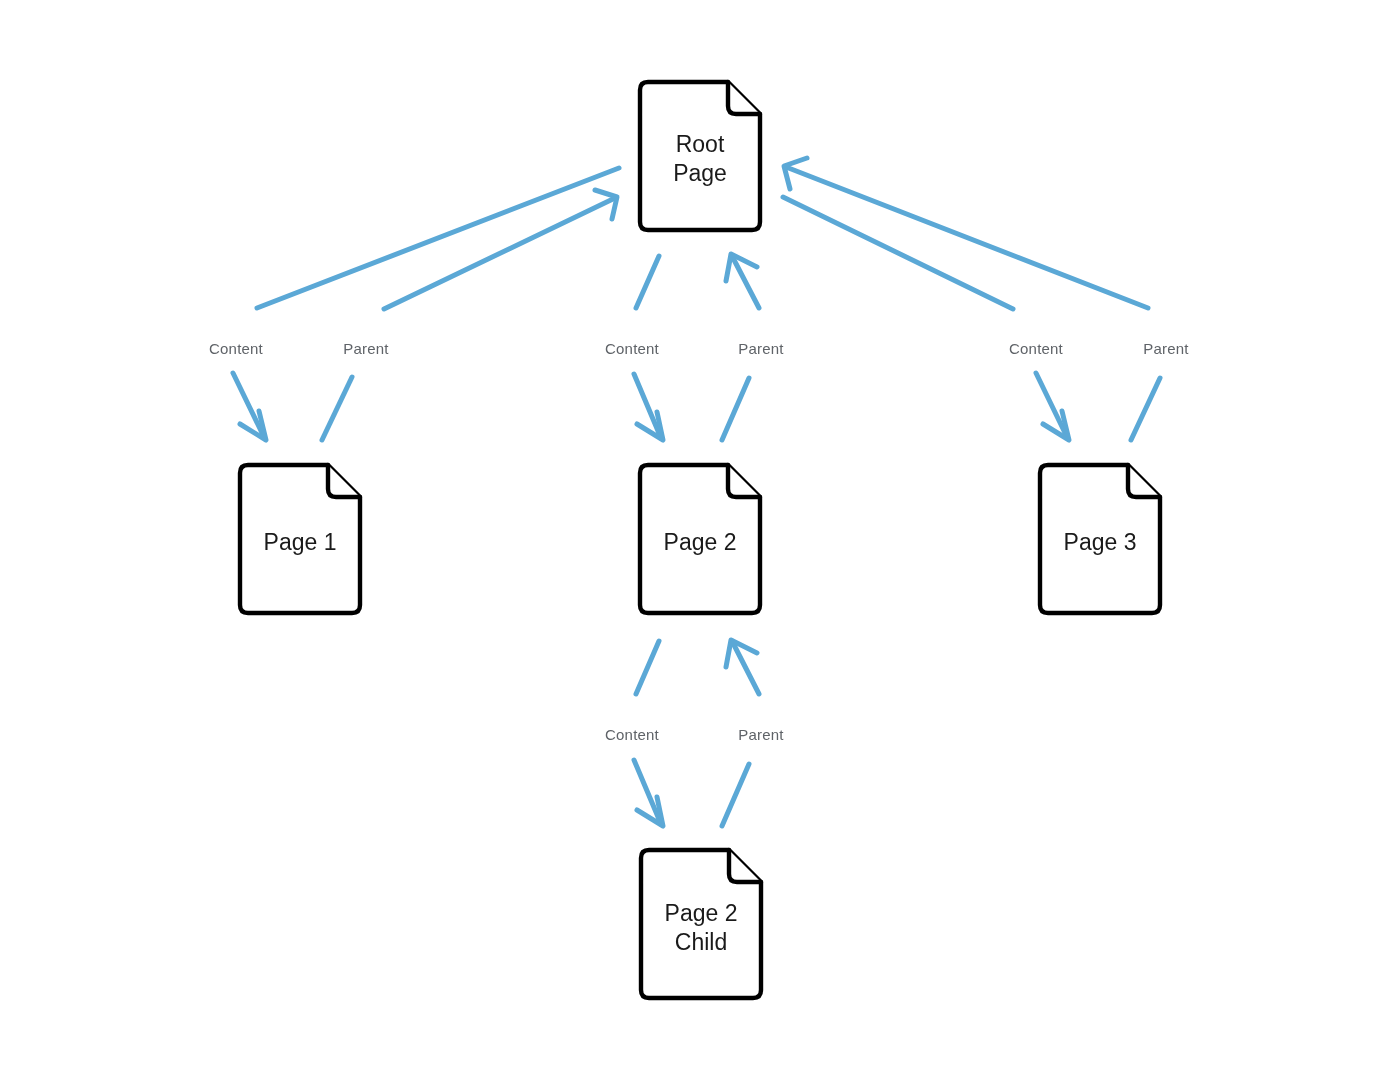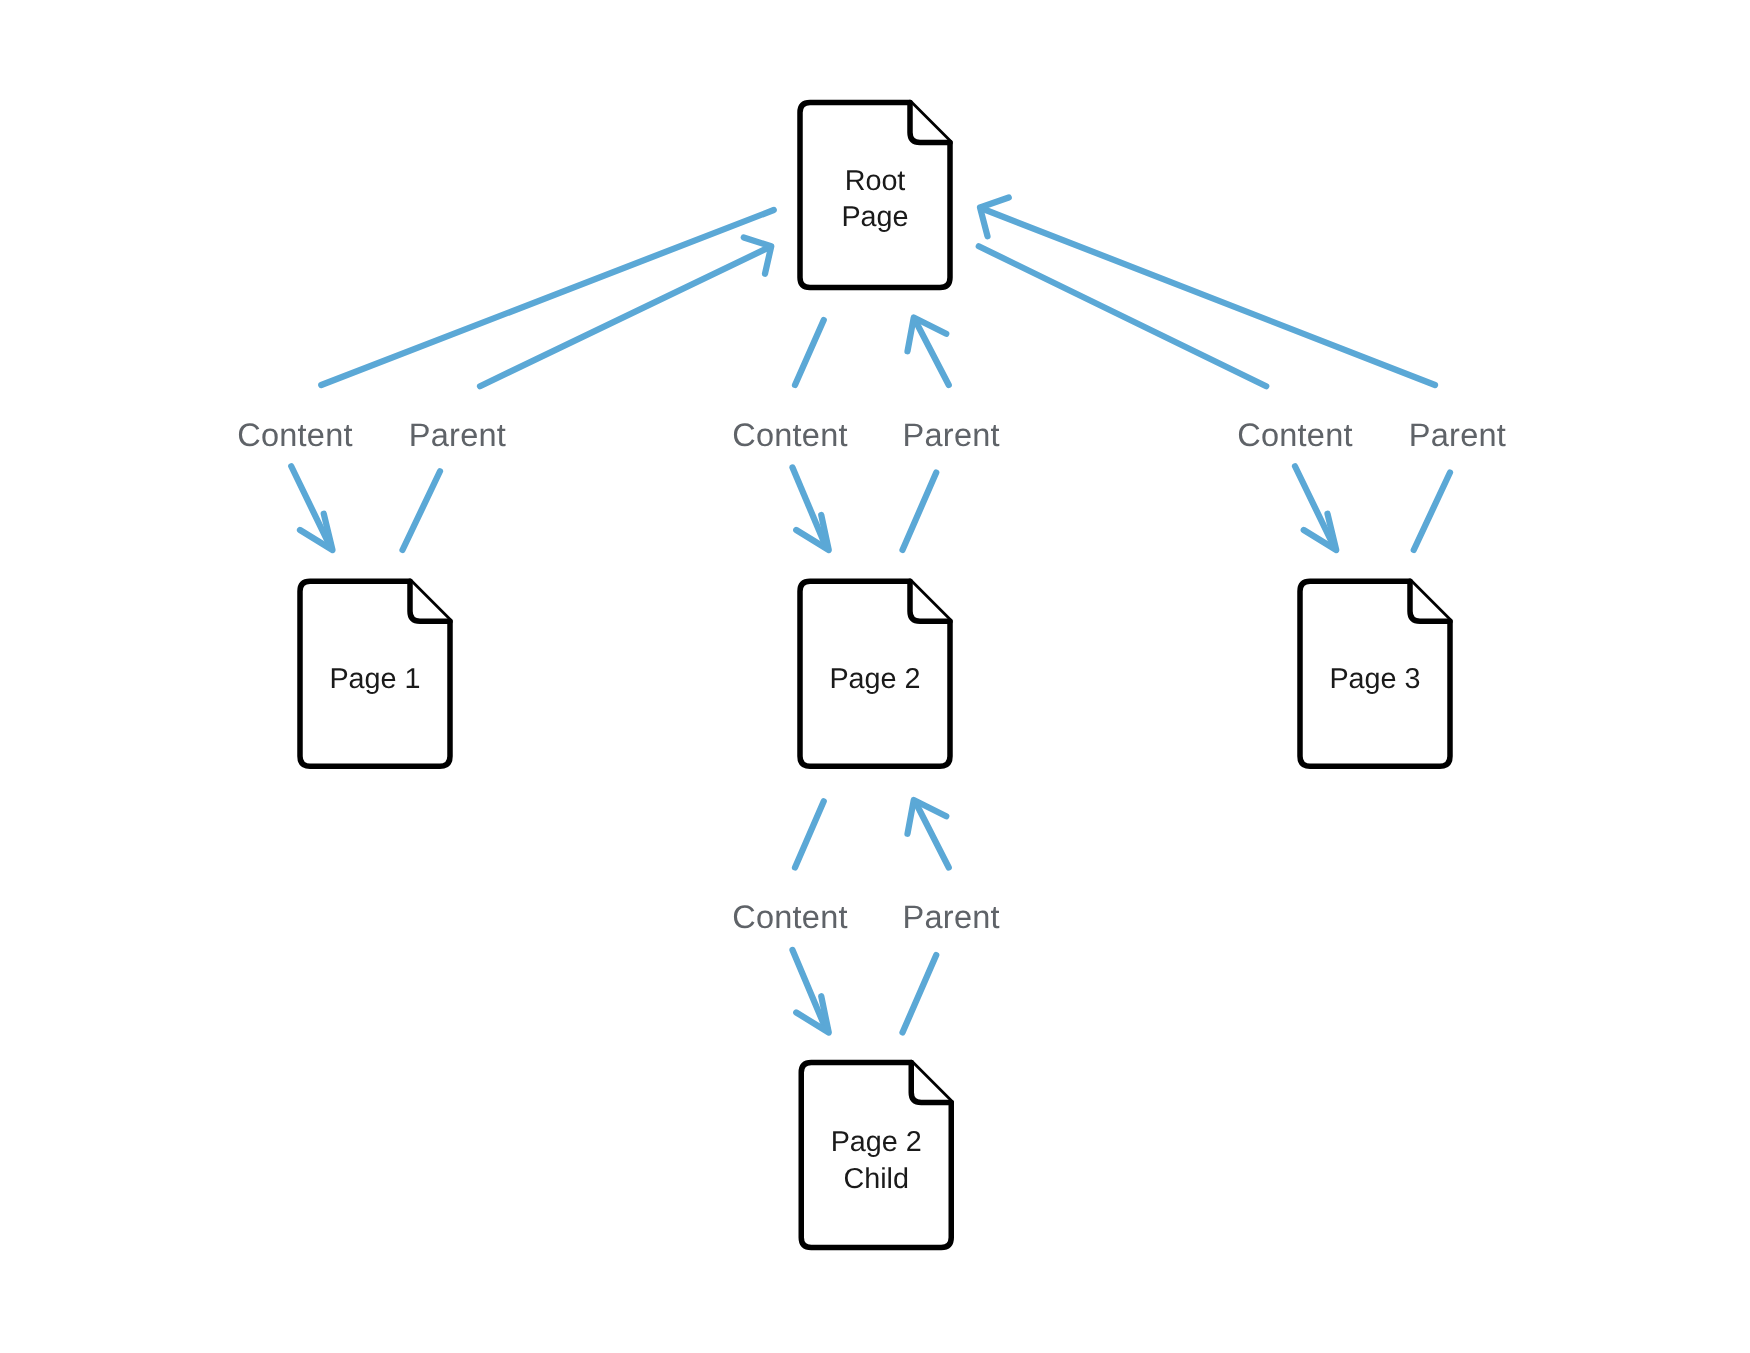--- a/index.html
+++ b/index.html
@@ -45,21 +45,21 @@
   .node-label {
     font-family: "Liberation Sans", sans-serif;
     font-size: 23px;
     fill: #1a1a1a;
     text-anchor: middle;
     dominant-baseline: middle;
   }
   .edge-label {
     position: absolute;
     font-family: "Liberation Sans", sans-serif;
-    font-size: 26px;
+    font-size: 15px;
     color: #5f6368;
     white-space: nowrap;
     transform: translate(-50%, -50%);
     letter-spacing: 0.2px;
   }
 </style>
 </head>
 <body>
 
 <div id="diagram-root" style="background: rgb(255, 255, 255);">

